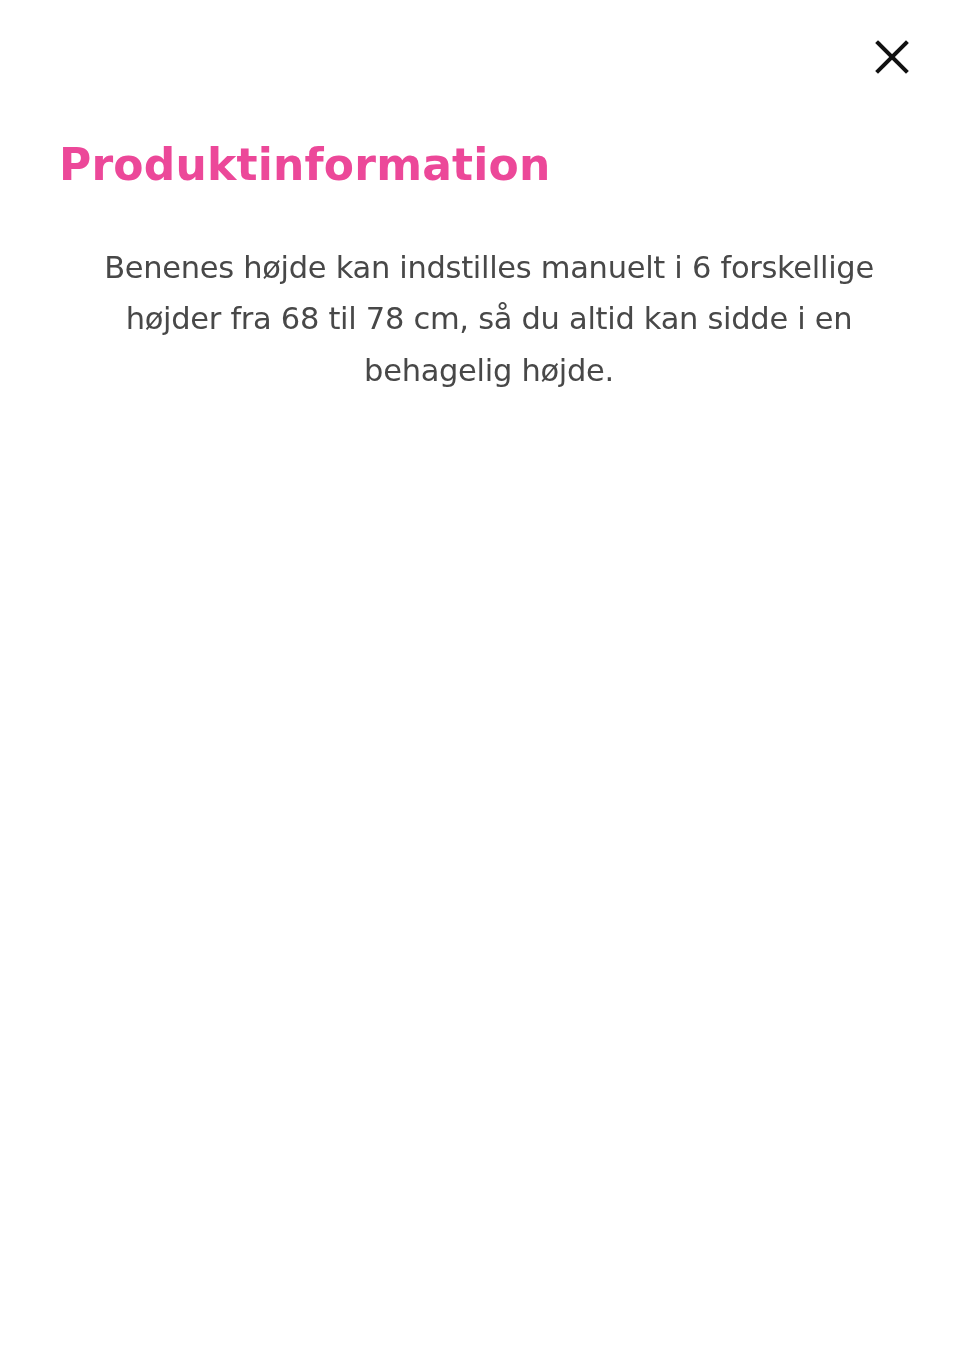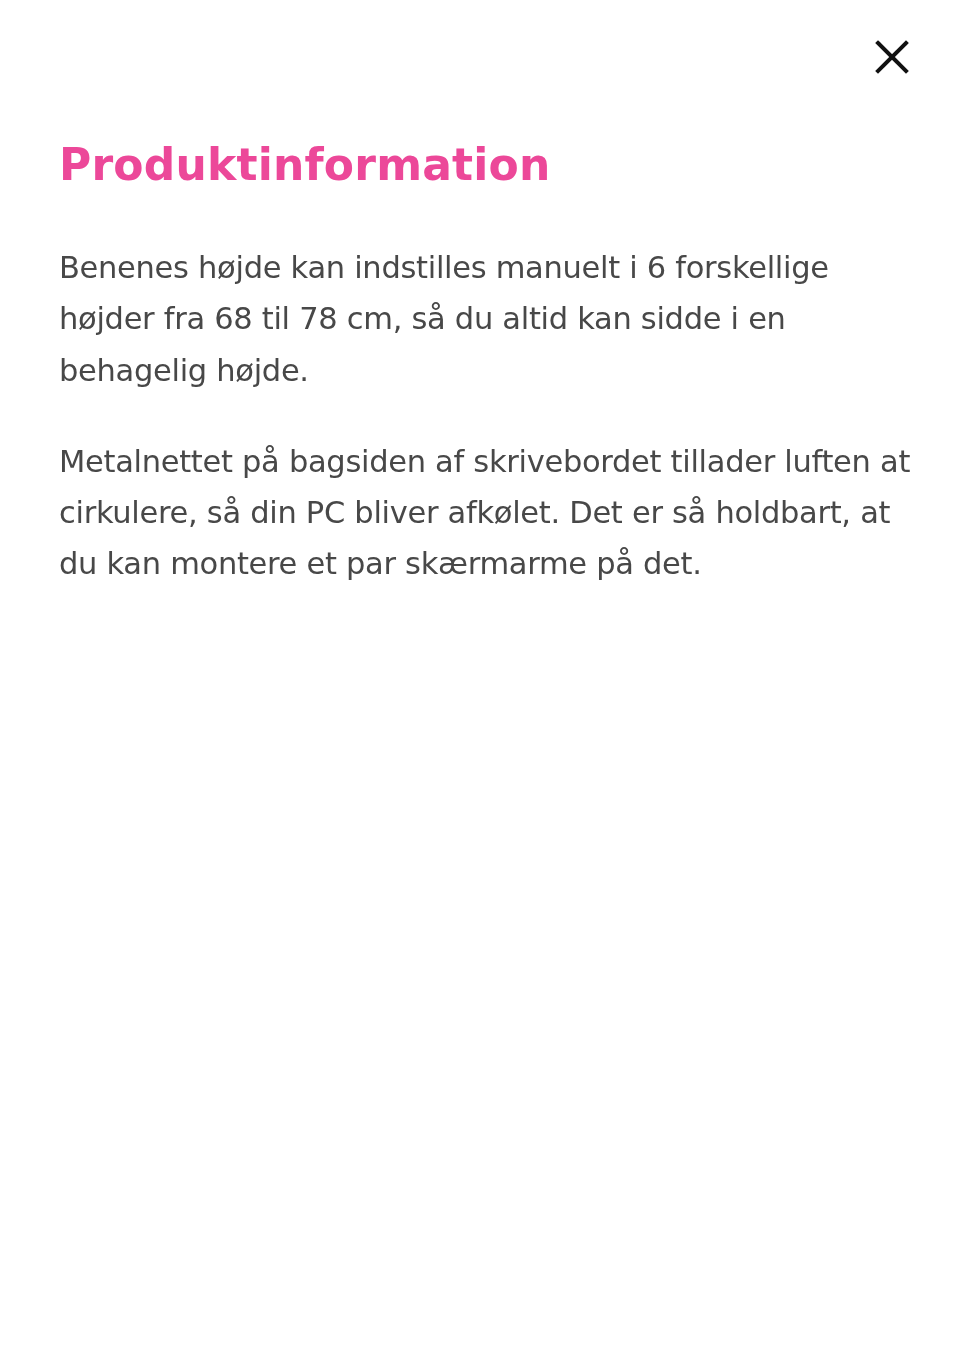--- a/index.html
+++ b/index.html
@@ -44,33 +44,33 @@
     .paragraphs {
       margin-top: 44px;
     }
     .para {
       margin: 0 0 40px 0;
       font-size: 30.5px;
       line-height: 51.3px;
       color: #484848;
       letter-spacing: -0.3px;
       word-spacing: 0px;
+      text-align: center;
     }
   </style>
 </head>
 <body>
 
 <div class="close-btn" aria-label="Luk">
   <span>
     <svg width="34" height="34" viewBox="0 0 34 34">
       <line x1="3" y1="3" x2="31" y2="31" stroke="#111111" stroke-width="4" stroke-linecap="square"></line>
       <line x1="31" y1="3" x2="3" y2="31" stroke="#111111" stroke-width="4" stroke-linecap="square"></line>
     </svg>
   </span>
 </div>
 
 <div class="sheet">
   <h1 class="title">Produktinformation</h1>
   <div class="paragraphs">
     <p class="para">Benenes højde kan indstilles manuelt i 6 forskellige højder fra 68 til 78 cm, så du altid kan sidde i en behagelig højde.</p>
-    <p class="para">Metalnettet på bagsiden af skrivebordet tillader luften at cirkulere, så din PC bliver afkølet. Det er så holdbart, at du kan montere et par skærmarme på det.</p>
   </div>
 </div>
 
 </body></html>

